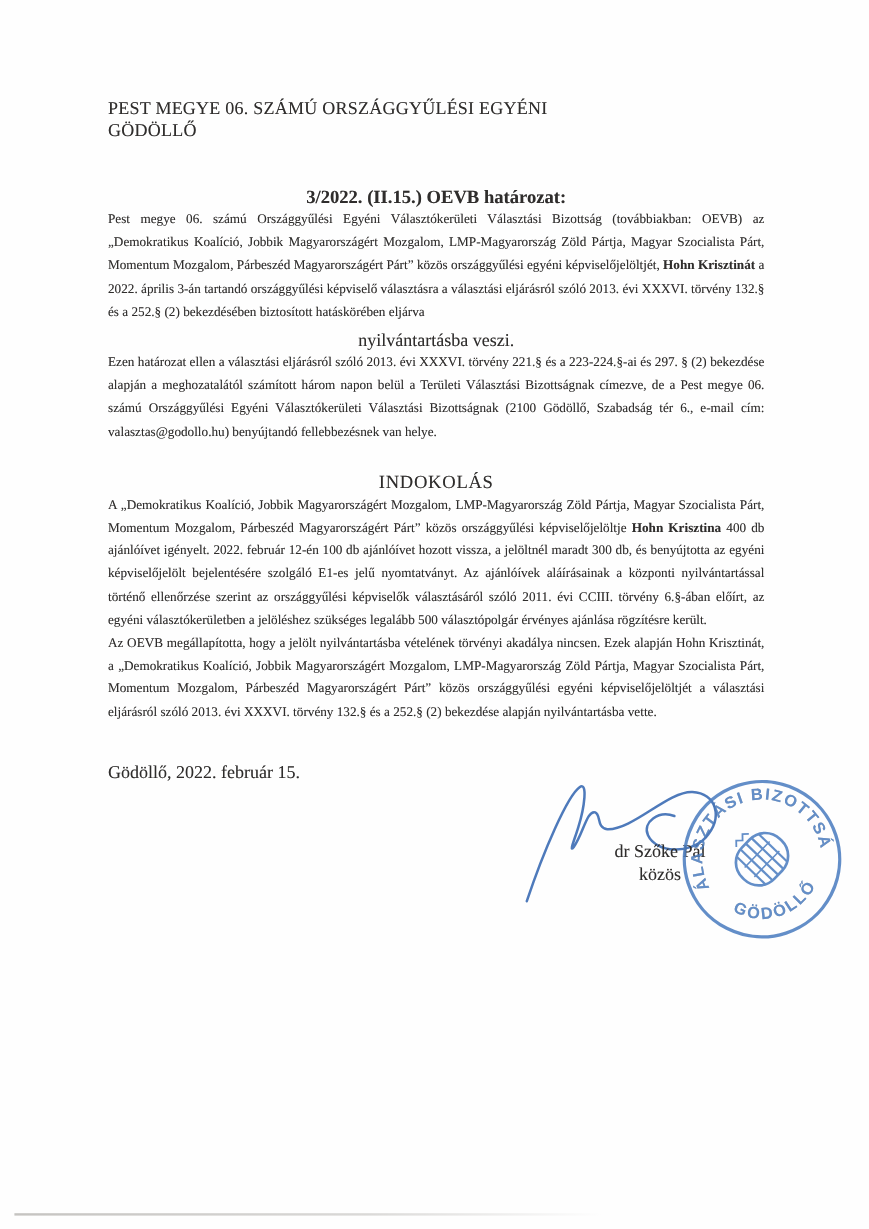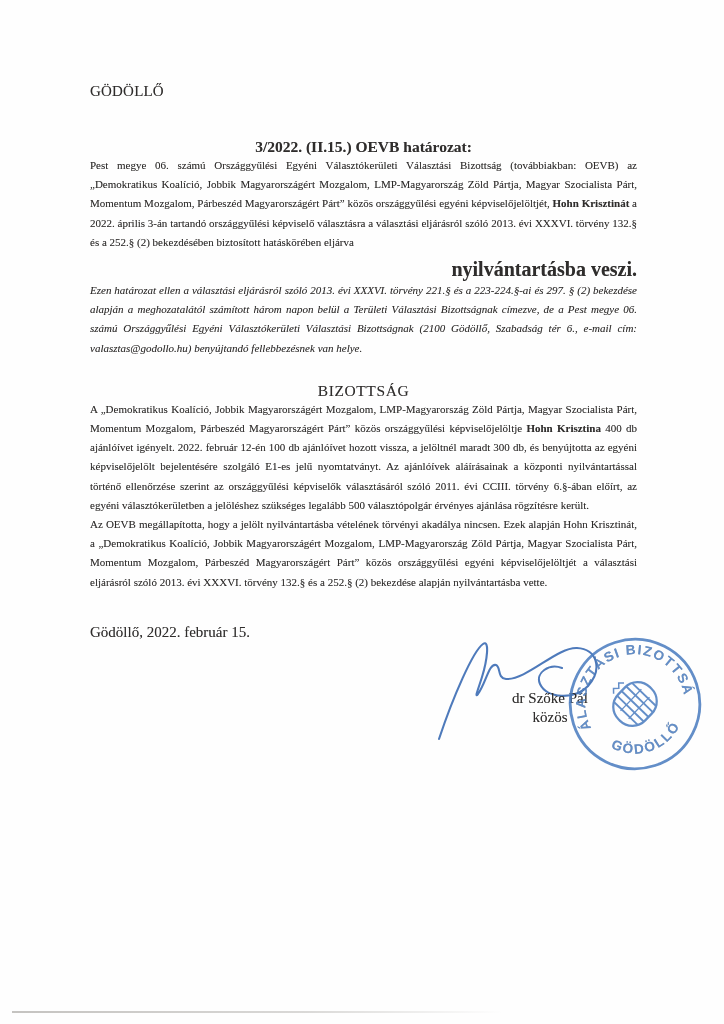--- a/index.html
+++ b/index.html
@@ -23,24 +23,24 @@
   }
   p.body-par{
     margin:0;
     font-size:11px;line-height:19.2px;
     text-align:justify;
     text-justify:inter-word;
   }
   .mt-first{margin-top:18px;}
   .verdict{
     margin:6px 0 0 0;
-    text-align:right;
-    font-size:20px;font-weight:bold;
+    text-align:center;
+    font-size:15px;font-weight:normal;
   }
-  .mt-appeal{margin-top:13px;font-style:italic;}
+  .mt-appeal{margin-top:13px;}
   .section-heading{
     margin:24px 0 0 0;
     text-align:center;
     font-size:15.5px;font-weight:normal;
     letter-spacing:0.6px;
   }
   .mt-ind{margin-top:14px;}
   .date-line{margin:32px 0 0 0;font-size:15px;}
   .signature-area{
     position:relative;
@@ -59,32 +59,33 @@
     background:linear-gradient(to right, rgba(150,147,142,0.55), rgba(150,147,142,0.35) 60%, rgba(150,147,142,0));
   }
   b{font-weight:bold;}
 </style>
 </head>
 <body>
 
 <div class="page">
 
   <div class="letterhead">
+    <div>PEST MEGYE 06. SZÁMÚ ORSZÁGGYŰLÉSI EGYÉNI</div>
     <div>GÖDÖLLŐ</div>
   </div>
 
   <h1 class="doc-title">3/2022. (II.15.) OEVB határozat:</h1>
 
   <p class="body-par mt-first"><span>Pest megye 06. számú Országgyűlési Egyéni Választókerületi Választási Bizottság (továbbiakban: OEVB) az „Demokratikus Koalíció, Jobbik Magyarországért Mozgalom, LMP-Magyarország Zöld Pártja, Magyar Szocialista Párt, Momentum Mozgalom, Párbeszéd Magyarországért Párt” közös országgyűlési egyéni képviselőjelöltjét, </span><b>Hohn Krisztinát</b><span> a 2022. április 3-án tartandó országgyűlési képviselő választásra a választási eljárásról szóló 2013. évi XXXVI. törvény 132.§ és a 252.§ (2) bekezdésében biztosított hatáskörében eljárva</span></p>
 
   <p class="verdict">nyilvántartásba veszi.</p>
 
   <p class="body-par mt-appeal">Ezen határozat ellen a választási eljárásról szóló 2013. évi XXXVI. törvény 221.§ és a 223-224.§-ai és 297. § (2) bekezdése alapján a meghozatalától számított három napon belül a Területi Választási Bizottságnak címezve, de a Pest megye 06. számú Országgyűlési Egyéni Választókerületi Választási Bizottságnak (2100 Gödöllő, Szabadság tér 6., e-mail cím: valasztas@godollo.hu) benyújtandó fellebbezésnek van helye.</p>
 
-  <h2 class="section-heading">BIZOTTSÁG</h2>
+  <h2 class="section-heading">INDOKOLÁS</h2>
 
   <p class="body-par mt-ind"><span>A „Demokratikus Koalíció, Jobbik Magyarországért Mozgalom, LMP-Magyarország Zöld Pártja, Magyar Szocialista Párt, Momentum Mozgalom, Párbeszéd Magyarországért Párt” közös országgyűlési képviselőjelöltje </span><b>Hohn Krisztina</b><span> 400 db ajánlóívet igényelt. 2022. február 12-én 100 db ajánlóívet hozott vissza, a jelöltnél maradt 300 db, és benyújtotta az egyéni képviselőjelölt bejelentésére szolgáló E1-es jelű nyomtatványt. Az ajánlóívek aláírásainak a központi nyilvántartással történő ellenőrzése szerint az országgyűlési képviselők választásáról szóló 2011. évi CCIII. törvény 6.§-ában előírt, az egyéni választókerületben a jelöléshez szükséges legalább 500 választópolgár érvényes ajánlása rögzítésre került.</span></p>
 
   <p class="body-par">Az OEVB megállapította, hogy a jelölt nyilvántartásba vételének törvényi akadálya nincsen. Ezek alapján Hohn Krisztinát, a „Demokratikus Koalíció, Jobbik Magyarországért Mozgalom, LMP-Magyarország Zöld Pártja, Magyar Szocialista Párt, Momentum Mozgalom, Párbeszéd Magyarországért Párt” közös országgyűlési egyéni képviselőjelöltjét a választási eljárásról szóló 2013. évi XXXVI. törvény 132.§ és a 252.§ (2) bekezdése alapján nyilvántartásba vette.</p>
 
 
   <p class="date-line">Gödöllő, 2022. február 15.</p>
 
   <div class="signature-area">
 

